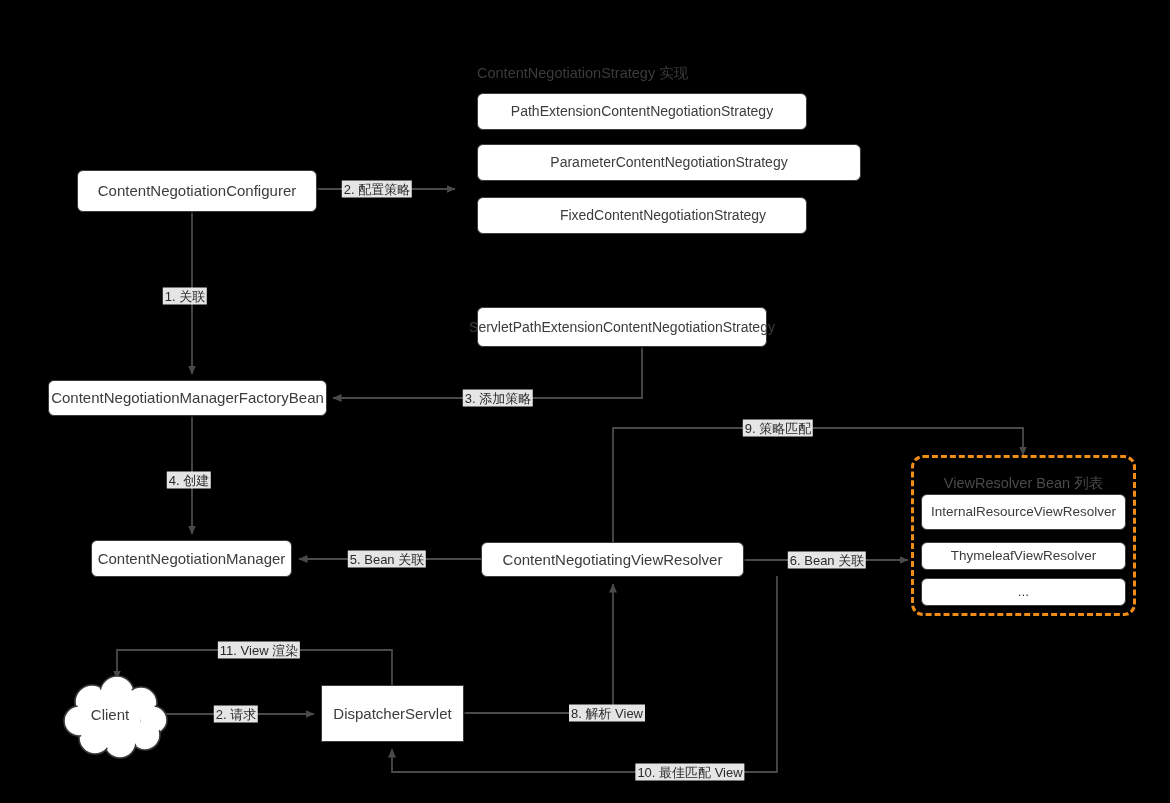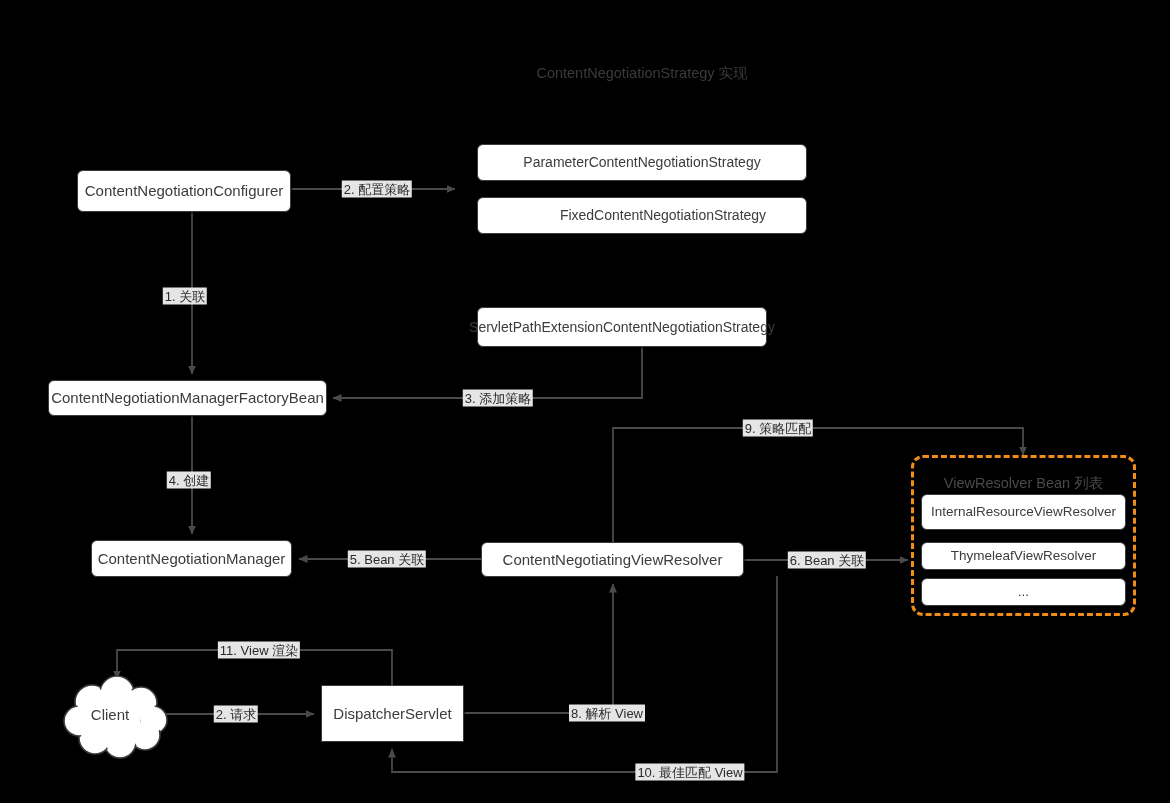--- a/index.html
+++ b/index.html
@@ -42,21 +42,21 @@
   .node.rounded { border-radius: 6px; }
   .node.sharp  { border-radius: 0; }
   .fs15 { font-size: 15px; }
   .fs14 { font-size: 14px; }
   .fs13 { font-size: 13.5px; }
 
   .group-title {
     position: absolute;
     color: #3b3b3b;
     font-size: 14.5px;
-    text-align: center;
+    text-align: left;
     white-space: nowrap;
   }
   .orange-group {
     position: absolute;
     box-sizing: border-box;
     border: 3px dashed #f08c1a;
     border-radius: 12px;
     background: transparent;
   }
   .orange-title {
@@ -131,25 +131,26 @@
   <div class="edge-label" style="left:387px; top:559px;">5. Bean 关联</div>
   <div class="edge-label" style="left:827px; top:560px;">6. Bean 关联</div>
   <div class="edge-label" style="left:236px; top:714px;">2. 请求</div>
   <div class="edge-label" style="left:607px; top:713px;">8. 解析 View</div>
   <div class="edge-label" style="left:778px; top:428px;">9. 策略匹配</div>
   <div class="edge-label" style="left:690px; top:772px;">10. 最佳匹配 View</div>
   <div class="edge-label" style="left:259px; top:650px;">11. View 渲染</div>
 
   <div class="group-title" style="left:477px; top:64px; width:330px;">ContentNegotiationStrategy 实现</div>
 
-  <div class="node rounded fs14" style="left:477px; top:144px; width:330px; height:37px;">ParameterContentNegotiationStrategy</div>
+  <div class="node rounded fs14" style="left:477px; top:93px; width:330px; height:37px;">PathExtensionContentNegotiationStrategy</div>
+  <div class="node rounded fs14" style="left:477px; top:144px; width:384px; height:37px;">ParameterContentNegotiationStrategy</div>
   <div class="node rounded fs14" style="left:477px; top:197px; width:330px; height:37px;padding-left:48px;">FixedContentNegotiationStrategy</div>
   <div class="node rounded fs14" style="left:477px; top:307px; width:290px; height:40px;">ServletPathExtensionContentNegotiationStrategy</div>
 
-  <div class="node rounded fs15" style="left:77px; top:170px; width:214px; height:42px;">ContentNegotiationConfigurer</div>
+  <div class="node rounded fs15" style="left:77px; top:170px; width:240px; height:42px;">ContentNegotiationConfigurer</div>
 
   <div class="node rounded fs15" style="left:48px; top:380px; width:279px; height:36px;">ContentNegotiationManagerFactoryBean</div>
 
   <div class="node rounded fs15" style="left:91px; top:540px; width:201px; height:37px;">ContentNegotiationManager</div>
 
   <div class="node rounded fs15" style="left:481px; top:542px; width:263px; height:35px;">ContentNegotiatingViewResolver</div>
 
   <div class="node sharp fs15" style="left:321px; top:685px; width:143px; height:57px;">DispatcherServlet</div>
 
   <div class="cloud" style="left:62px; top:672px;">

